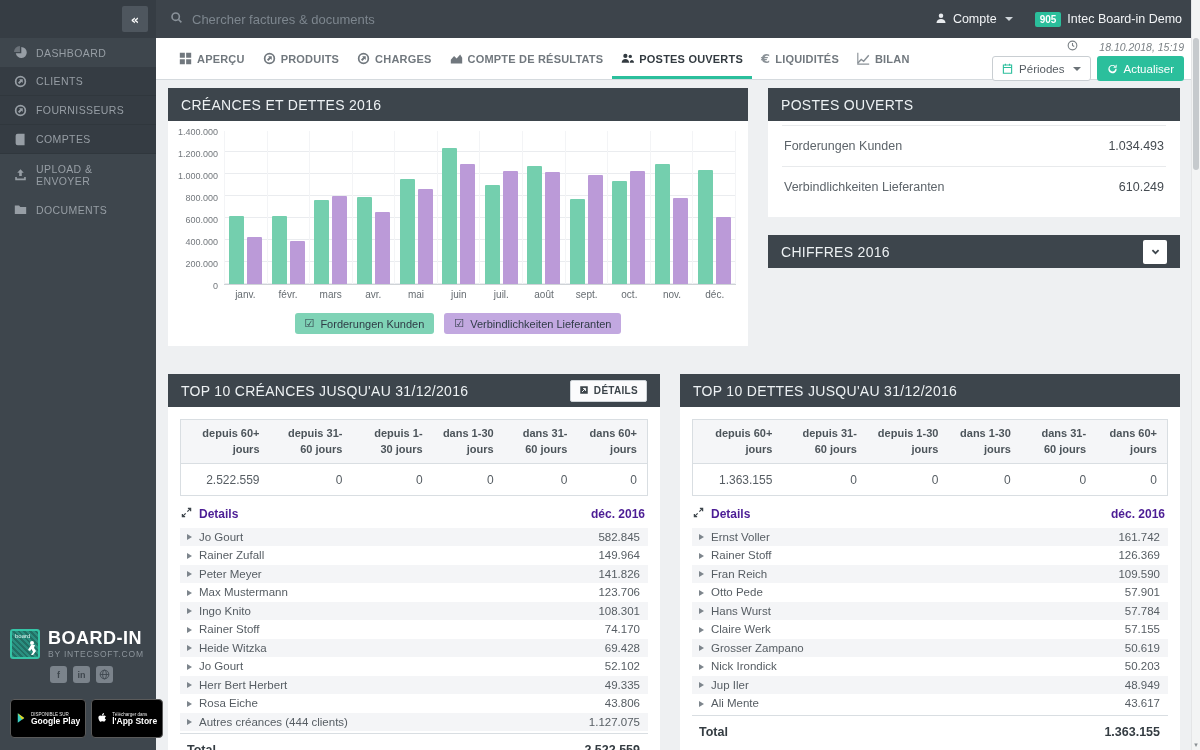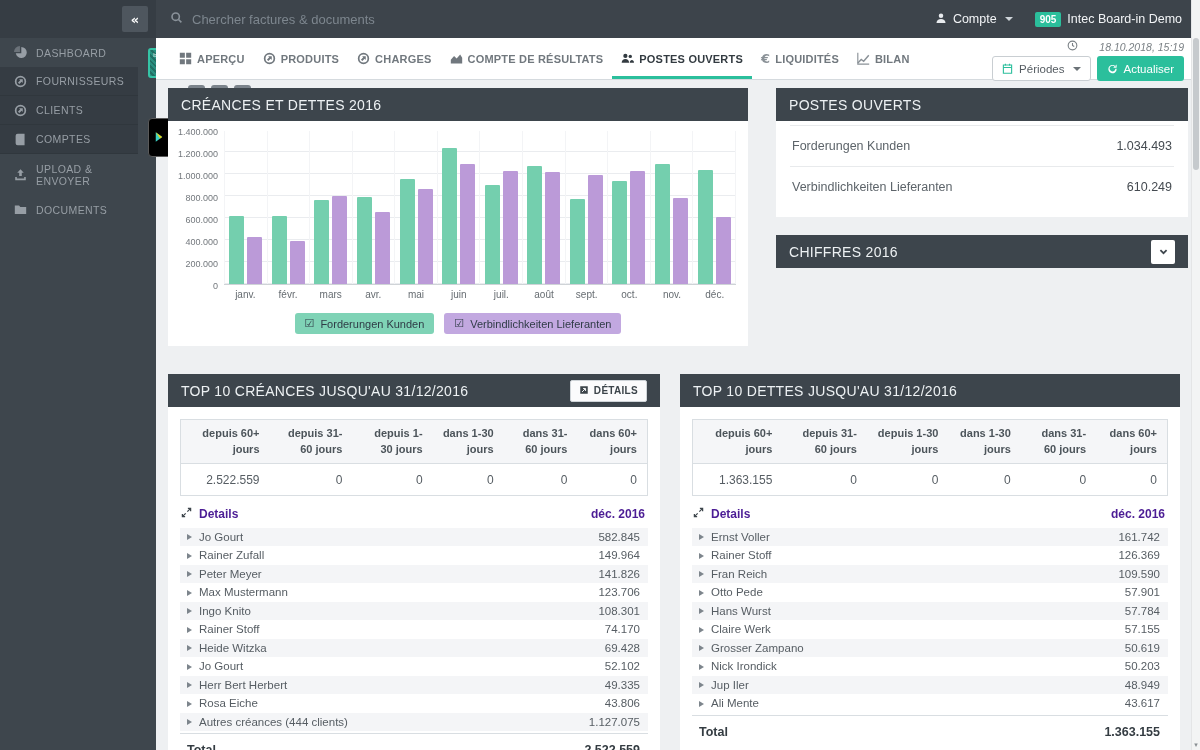--- a/index.html
+++ b/index.html
@@ -17,21 +17,21 @@
   .search-input::placeholder { color:#7d868e; }
   .account-area { display:flex; align-items:center; gap:22px; color:#f2f4f6; font-size:12.5px; }
   .account-btn { display:flex; align-items:center; gap:6px; cursor:pointer; }
   .account-btn svg { width:12px; height:12px; fill:#e8ebee; }
   .caret { width:0; height:0; border-left:4px solid transparent; border-right:4px solid transparent; border-top:4px solid #cfd5da; display:inline-block; margin-left:2px; }
   .tenant { display:flex; align-items:center; gap:6px; }
   .tenant-badge { background:#2bbf9c; color:#fff; font-size:10px; font-weight:bold; padding:2px 5px; border-radius:2px; }
 
   
   .app { display:flex; height:712px; }
-  .sidebar { width:156px; flex:none; background:#3e464d; display:flex; flex-direction:row; justify-content:space-between; }
+  .sidebar { width:156px; flex:none; background:#3e464d; display:flex; flex-direction:column; justify-content:space-between; }
   .nav-item { display:flex; align-items:center; gap:9px; padding:0 14px; height:29px; color:#979ea5; font-size:10.5px; letter-spacing:.4px; cursor:pointer; }
   .nav-item svg { width:13px; height:13px; fill:#828a91; flex:none; }
   .nav-item.first svg { fill:#aab1b7; }
   .nav-item.mid { background:#353c43; border-bottom:1px solid #30373d; }
   .nav-item.gap { margin-top:6px; }
 
   .brand { padding:10px 10px 12px; }
   .brand-top { display:flex; gap:8px; align-items:flex-end; }
   .logo-sq { width:30px; height:30px; border:2px solid #35c4a6; border-radius:3px; background:repeating-linear-gradient(45deg,#2a8f80 0 2px,#226f64 2px 4px); position:relative; flex:none; }
   .logo-sq .lw { position:absolute; top:2px; left:3px; font-size:6px; color:#dff6f0; }
@@ -62,21 +62,21 @@
   .datetime svg { width:11px; height:11px; fill:none; stroke:#7a8085; stroke-width:1.6; }
   .btn-row { display:flex; gap:6px; }
   .btn { display:flex; align-items:center; gap:6px; height:25px; padding:0 9px; border-radius:3px; font-size:11.5px; cursor:pointer; border:1px solid transparent; }
   .btn-periods { background:#fff; border-color:#c9ced2; color:#555c62; }
   .btn-periods svg { width:11px; height:11px; fill:#2bbf9c; }
   .btn-refresh { background:#2bbf9c; color:#fff; }
   .btn-refresh svg { width:11px; height:11px; fill:#fff; }
 
   
   .content { padding:8px 20px 0 12px; flex:1; overflow:hidden; }
-  .row1 { display:flex; gap:28px; align-items:flex-start; }
+  .row1 { display:flex; gap:20px; align-items:flex-start; }
   .panel-header { background:#3d454c; color:#edf1f3; height:33px; display:flex; align-items:center; justify-content:space-between; padding:0 13px; font-size:14px; letter-spacing:.3px; }
   .panel-body { background:#fff; }
 
   .chart-panel { width:580px; flex:none; }
   .chart-body { padding:10px 12px 8px; }
   .chart-grid { display:flex; }
   .ylabels { width:44px; position:relative; flex:none; }
   .ylabel { position:absolute; right:6px; font-size:9px; color:#73787d; transform:translateY(-50%); white-space:nowrap; }
   .plotcol { flex:1; }
   .plot { height:154px; display:flex; border-bottom:1px solid #cfd3d7;
@@ -166,30 +166,30 @@
           </span>
           <span>DASHBOARD</span>
         </div>
         <div class="nav-item mid  ">
     <span class="icon" style="display: flex;">
             <svg viewBox="0 0 16 16" style="width: 13px; height: 13px; fill: currentcolor;">
               <path d="M8 1a7 7 0 1 0 .001 14.001A7 7 0 0 0 8 1zm0 2.1a4.9 4.9 0 1 1 0 9.8 4.9 4.9 0 0 1 0-9.8z"></path>
               <path d="M6.2 5.2h4.6v4.6L9.4 8.4 6.6 11.2 4.8 9.4l2.8-2.8z"></path>
             </svg>
           </span>
-          <span>FOURNISSEURS</span>
+          <span>CLIENTS</span>
         </div>
         <div class="nav-item mid  ">
     <span class="icon" style="display: flex;">
             <svg viewBox="0 0 16 16" style="width: 13px; height: 13px; fill: currentcolor;">
               <path d="M8 1a7 7 0 1 0 .001 14.001A7 7 0 0 0 8 1zm0 2.1a4.9 4.9 0 1 1 0 9.8 4.9 4.9 0 0 1 0-9.8z"></path>
               <path d="M6.2 5.2h4.6v4.6L9.4 8.4 6.6 11.2 4.8 9.4l2.8-2.8z"></path>
             </svg>
           </span>
-          <span>CLIENTS</span>
+          <span>FOURNISSEURS</span>
         </div>
         <div class="nav-item mid  ">
     <span class="icon" style="display: flex;">
             <svg viewBox="0 0 16 16" style="width: 13px; height: 13px; fill: currentcolor;">
               <path d="M4.5 1h8.5v14H4.5A2.5 2.5 0 0 1 2 12.5v-9A2.5 2.5 0 0 1 4.5 1zm0 10.5h6.5v2H4.5a1 1 0 0 1 0-2z"></path>
             </svg>
           </span>
           <span>COMPTES</span>
         </div>
         <div class="nav-item   gap">

